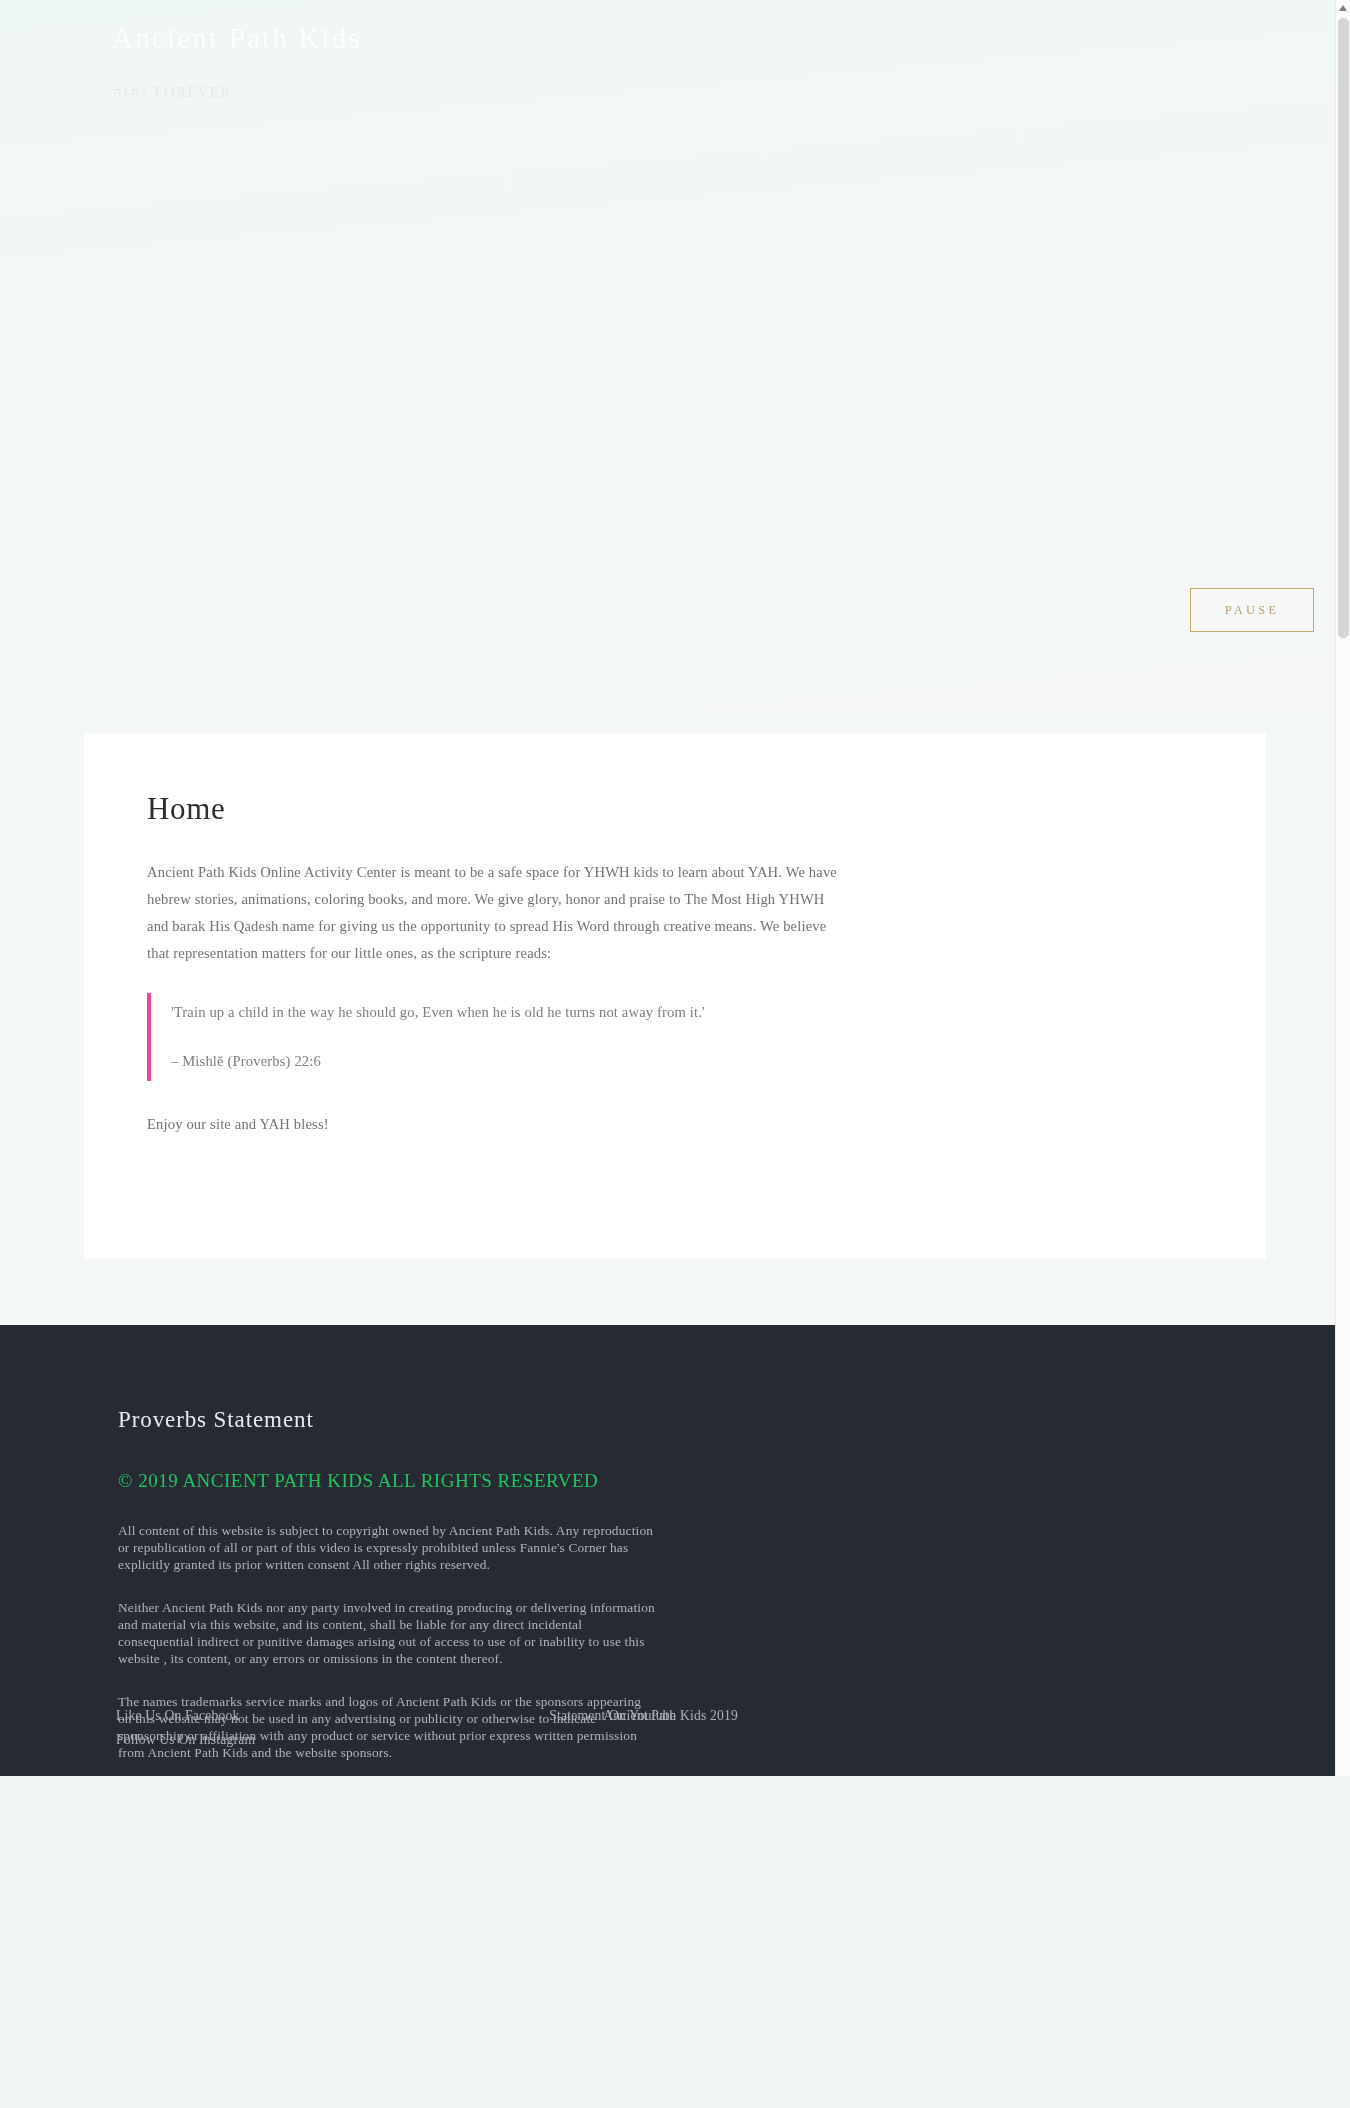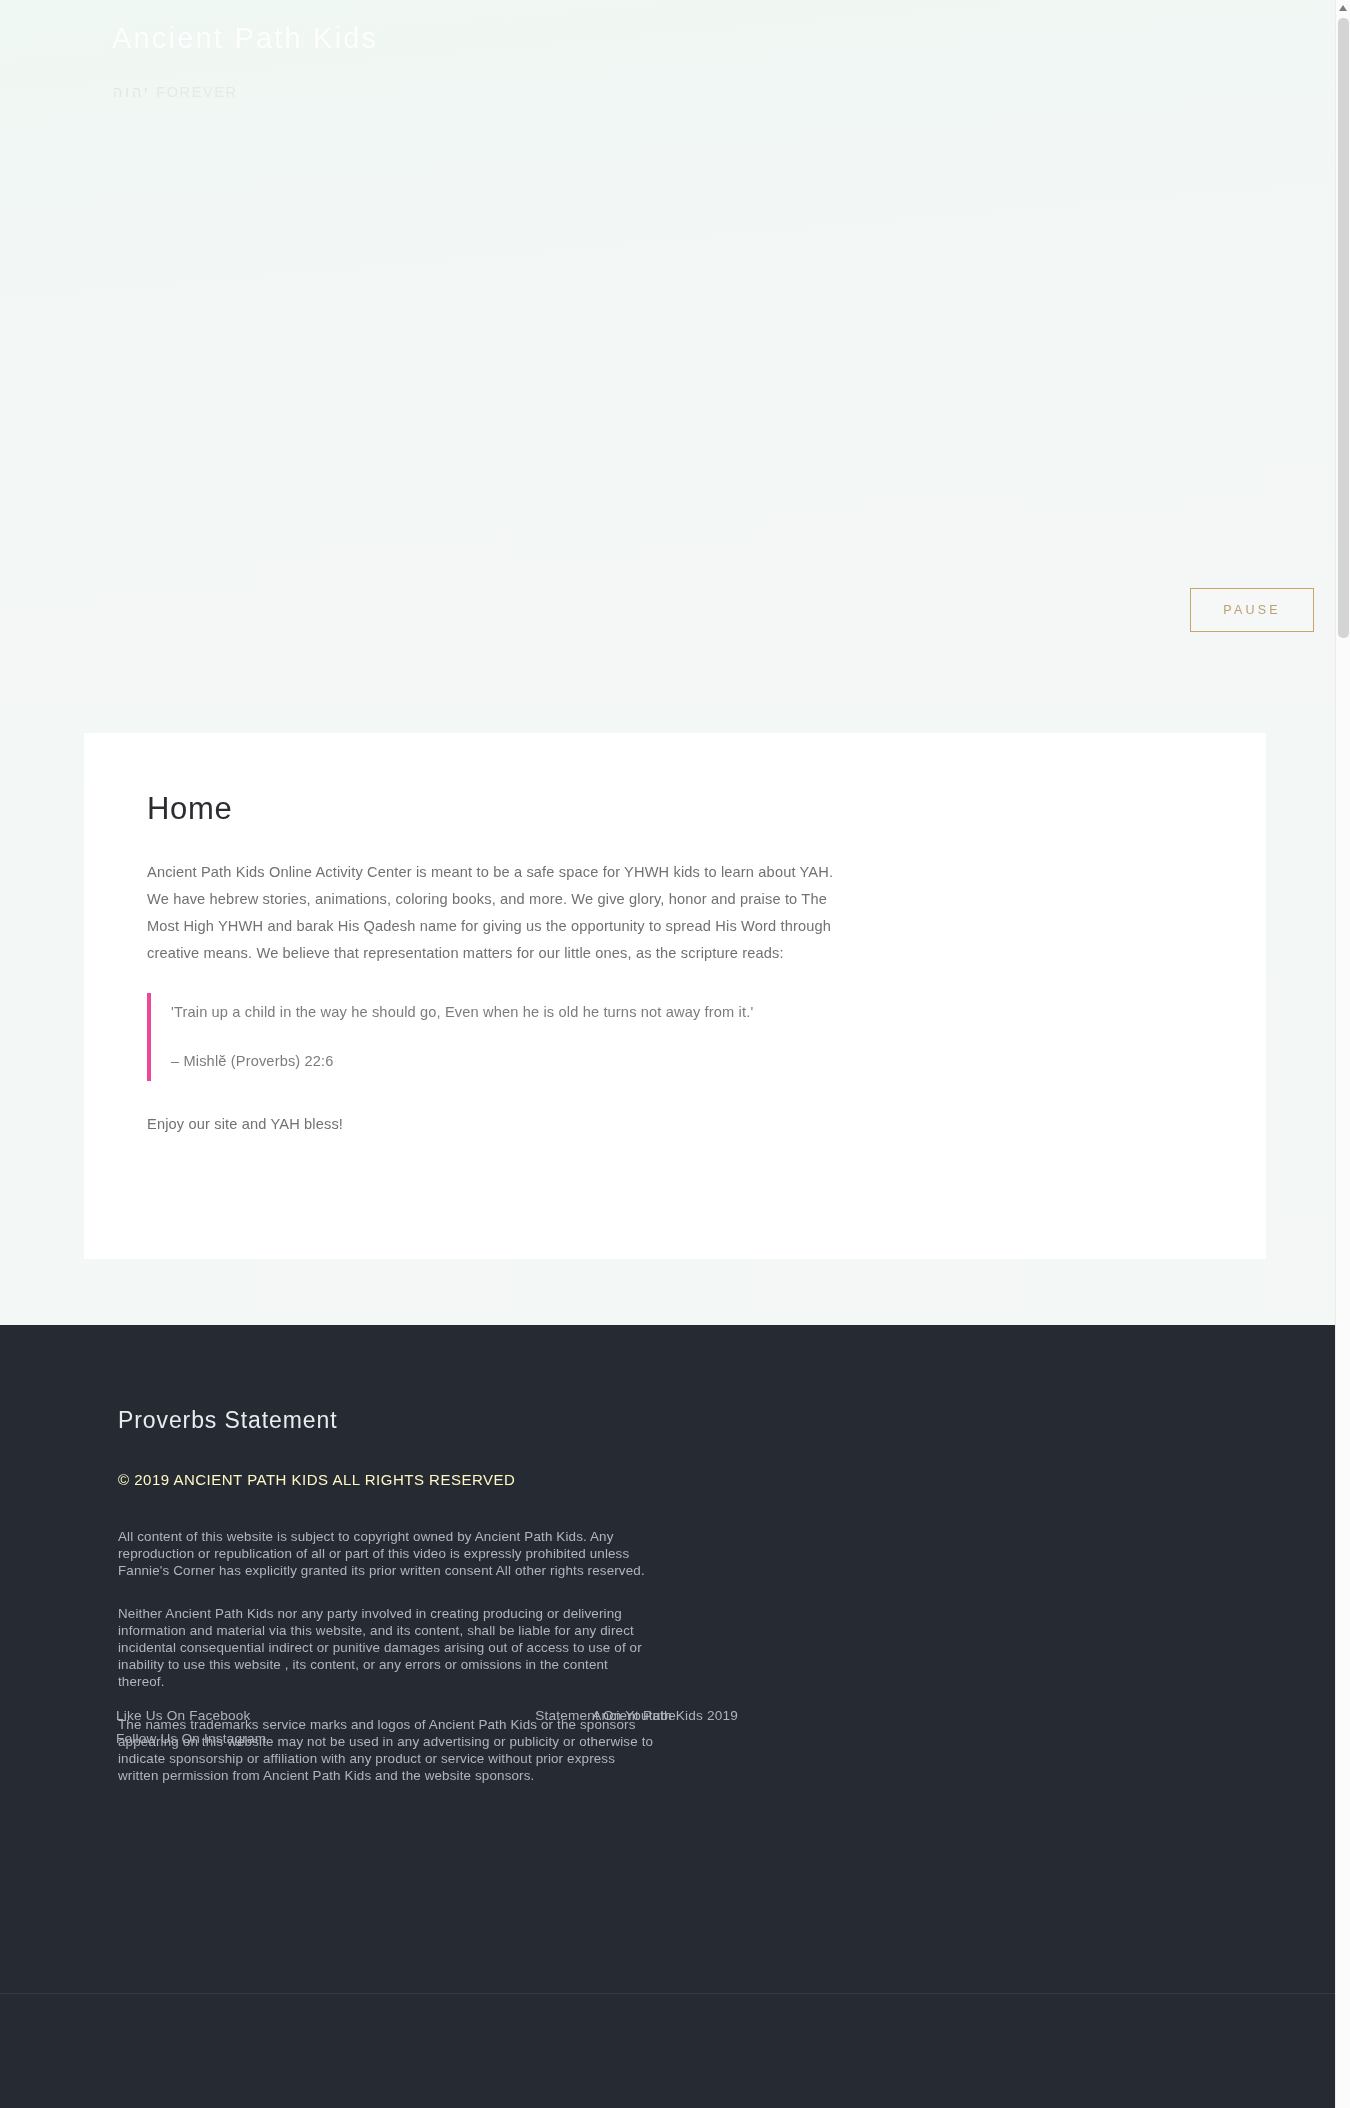--- a/index.html
+++ b/index.html
@@ -8,23 +8,24 @@
     width: 1350px;
     height: 2108px;
     font-family: "Liberation Sans", sans-serif;
     background: #f2f7f4;
     overflow: hidden;
   }
 
   .page {
     position: relative;
     width: 1350px;
-    height: 2108px;
+    height: 1776px;
     background: linear-gradient(180deg, #f0f8f3 0%, #f3f7f5 14%, #f4f7f6 100%);
     overflow: hidden;
+    font-family: Liberation Serif, serif;
   }
 
   
   .hero {
     position: relative;
     width: 1350px;
     height: 712px;
     background: linear-gradient(175deg, #f0f8f3 0%, #f3f7f6 40%, #f4f7f6 100%);
   }
 
@@ -146,24 +147,24 @@
 
   .footer-heading {
     font-size: 23px;
     font-weight: 400;
     color: #e9ecef;
     letter-spacing: 0.9px;
     margin-bottom: 37px;
   }
 
   .footer-copyright-line {
-    font-size: 15px;
+    font-size: 19px;
     letter-spacing: 0.5px;
-    color: #fef9c3;
-    margin-bottom: 40px;
+    color: #22c55e;
+    margin-bottom: 30px;
   }
 
   .footer-paragraph {
     font-size: 13.4px;
     line-height: 17px;
     color: #b0b5bd;
     max-width: 540px;
     margin-bottom: 26px;
     letter-spacing: 0.15px;
   }

